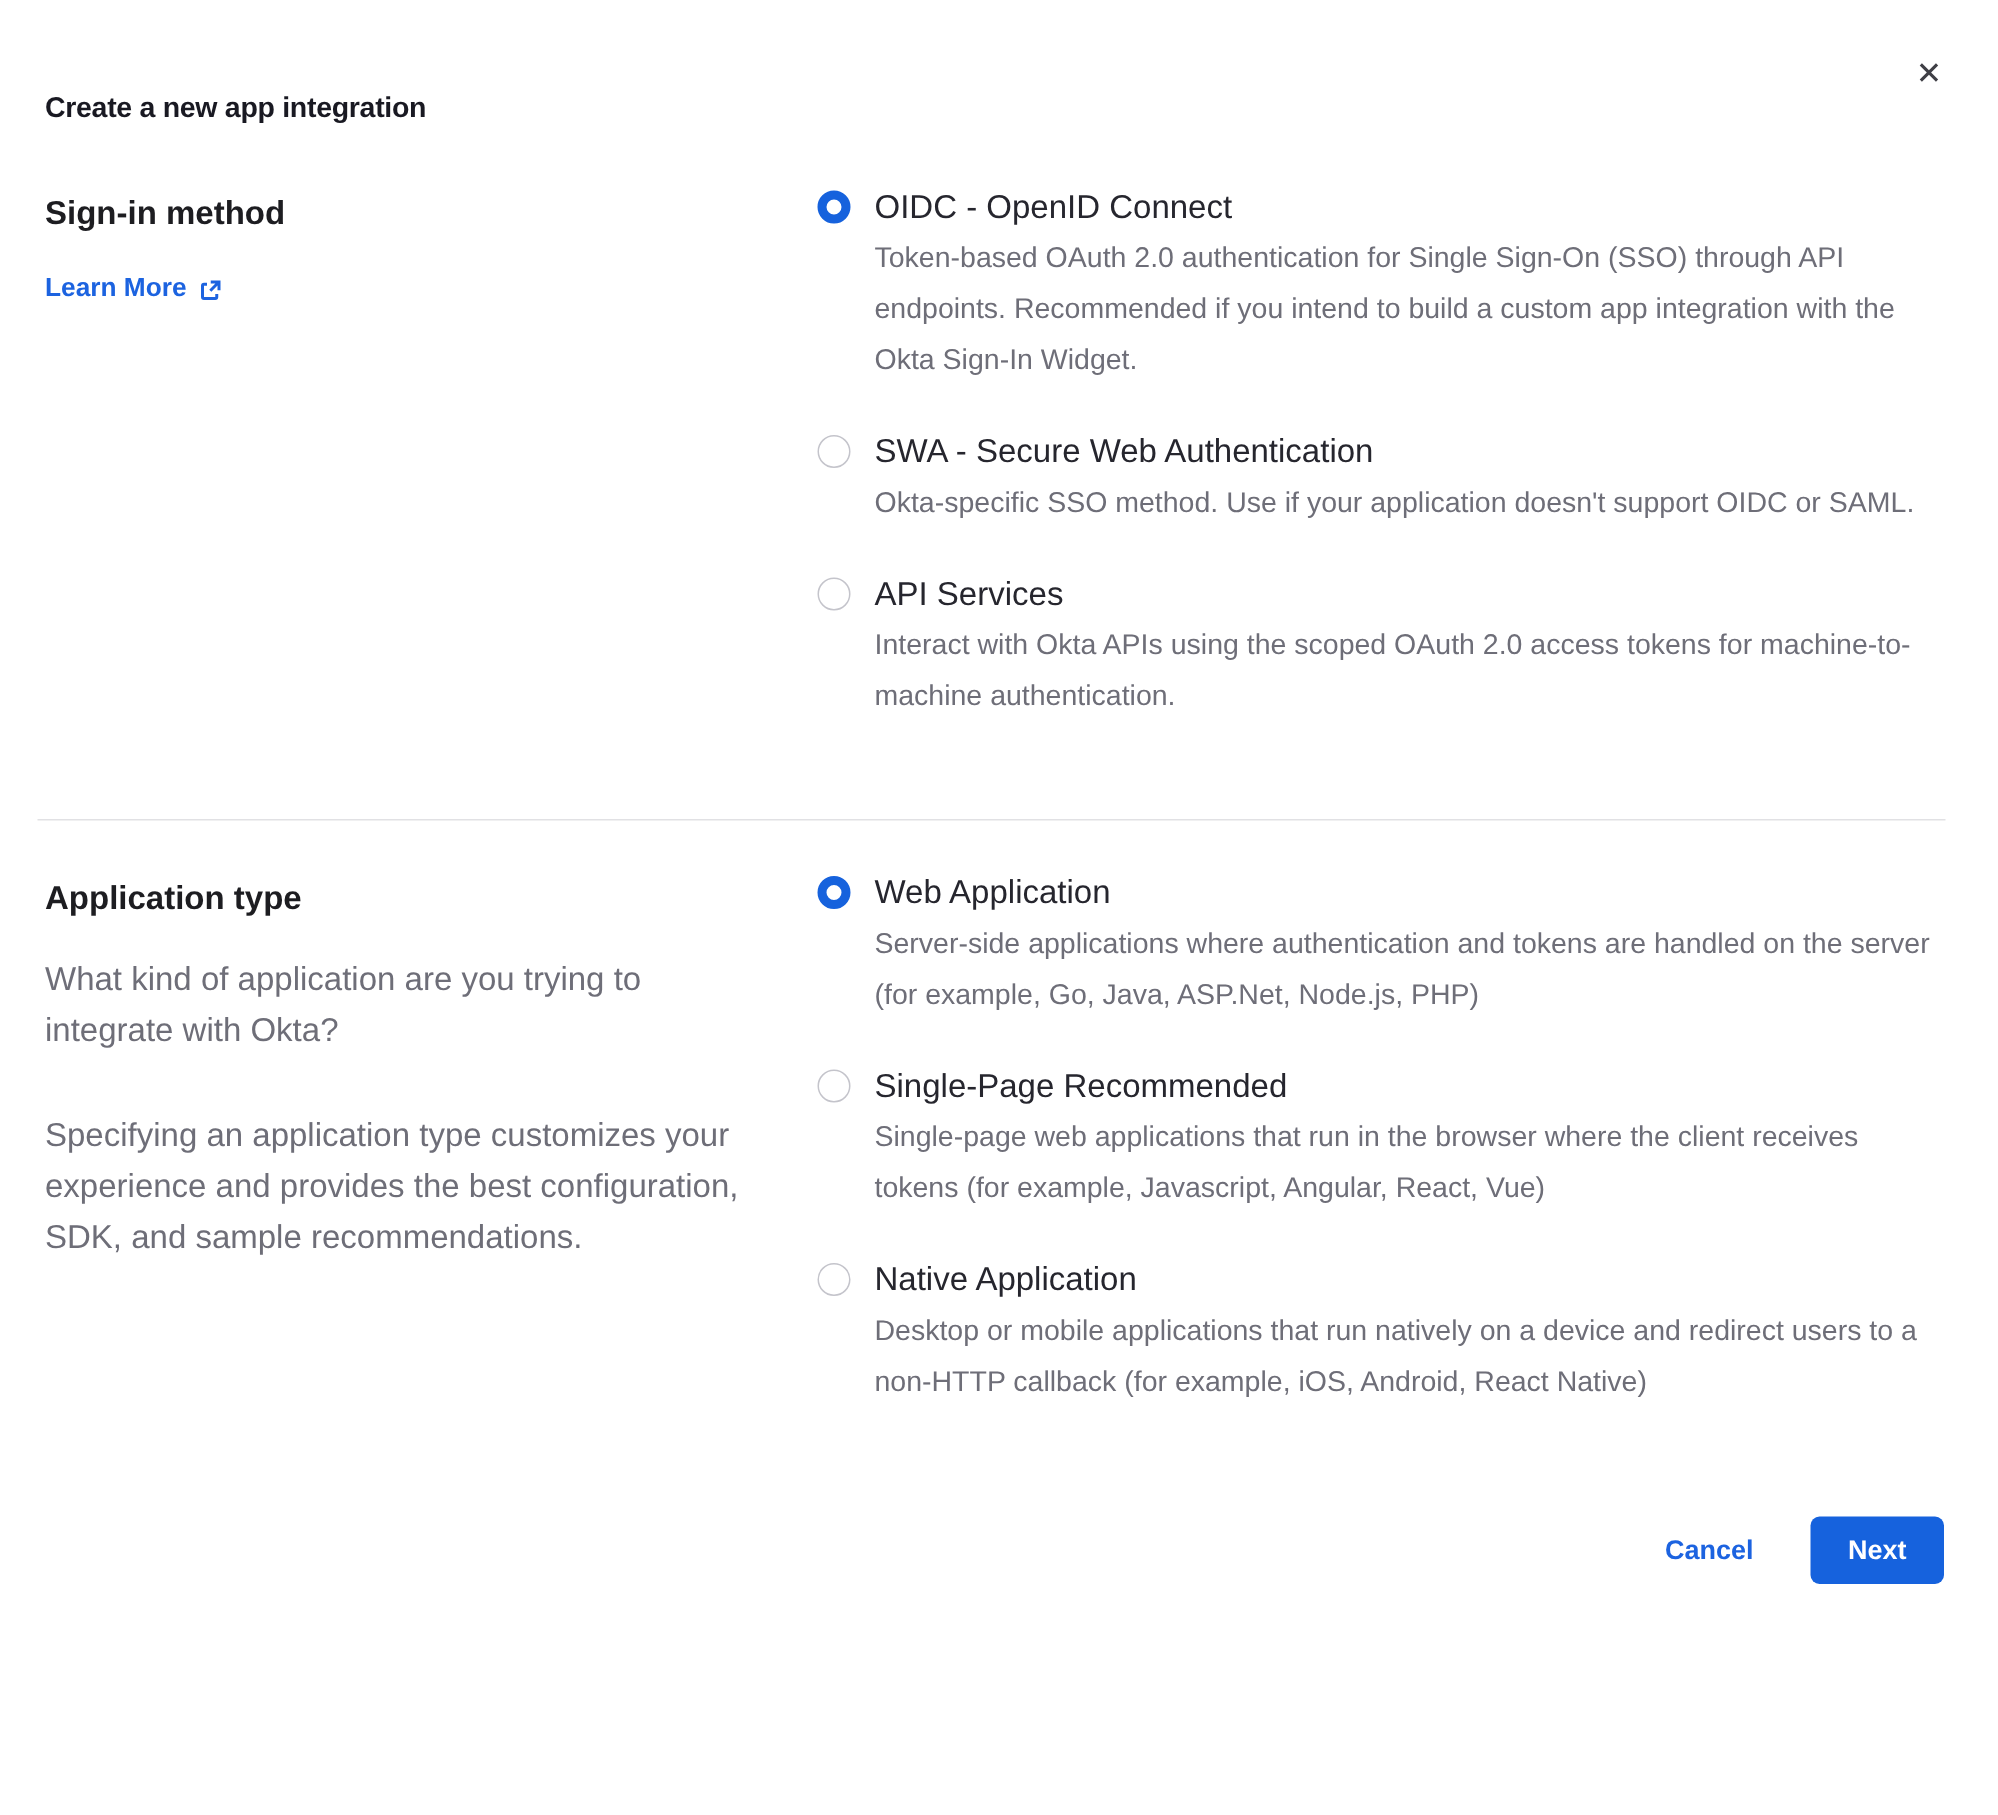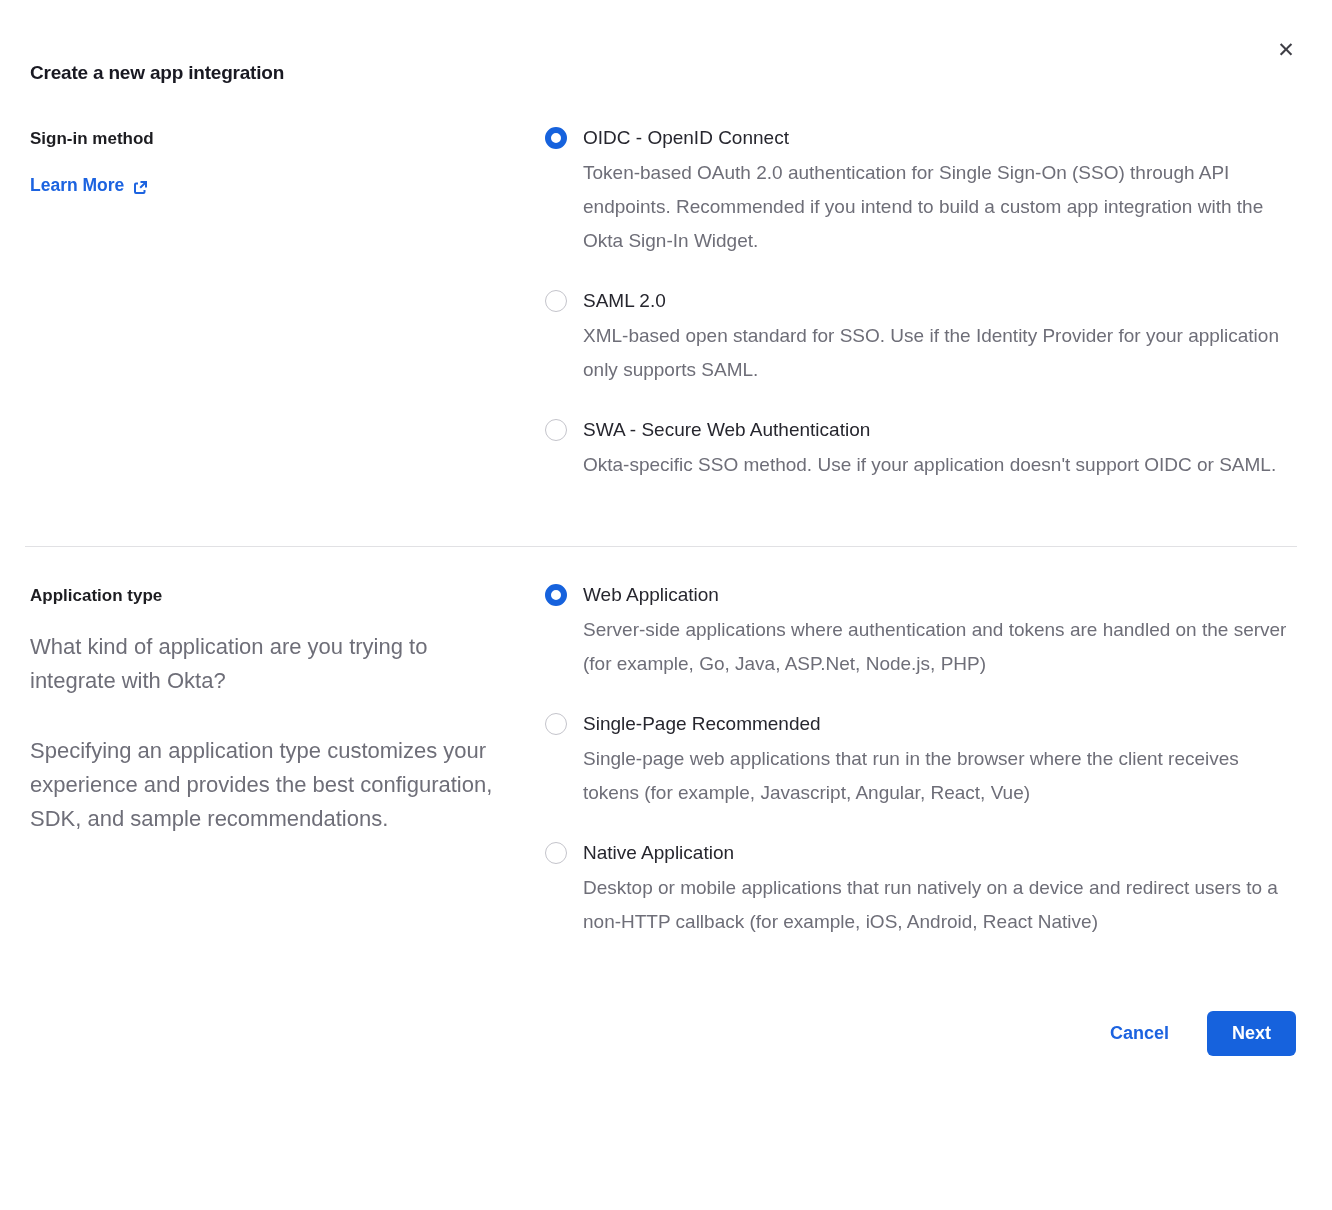--- a/index.html
+++ b/index.html
@@ -40,21 +40,21 @@
     align-items: flex-start;
   }
   .section-row.first { margin-top: 42px; }
   .section-row.second { margin-top: 36px; }
   .left-col {
     width: 515px;
     flex: 0 0 515px;
     padding-top: 3px;
   }
   .left-label {
-    font-size: 17px;
+    font-size: 22px;
     font-weight: 700;
     color: #1d1d21;
   }
   .learn-more {
     margin-top: 26px;
     display: inline-flex;
     align-items: flex-end;
     gap: 8px;
     font-size: 17.5px;
     font-weight: 700;
@@ -87,21 +87,21 @@
     margin-right: 16px;
     border-radius: 50%;
     border: 1.5px solid #c4c4cb;
     background: #ffffff;
   }
   .radio.selected {
     border: 6.5px solid #1662dd;
   }
   .option-text { max-width: 716px; }
   .option-label {
-    font-size: 19px;
+    font-size: 22px;
     font-weight: 500;
     line-height: 24px;
     color: #26262e;
   }
   .option-desc {
     margin-top: 6px;
     font-size: 19px;
     line-height: 34px;
     color: #6e6e78;
   }
@@ -161,36 +161,36 @@
     <div class="right-col">
 
       <div class="option">
         <span class="radio selected"></span>
         <div class="option-text">
           <div class="option-label">OIDC - OpenID Connect</div>
           <div class="option-desc">Token-based OAuth 2.0 authentication for Single Sign-On (SSO) through API endpoints. Recommended if you intend to build a custom app integration with the Okta Sign-In Widget.</div>
         </div>
       </div>
 
-      <div class="option">
-        <span class="radio"></span>
-        <div class="option-text">
-          <div class="option-label">SAML 2.0</div>
-          <div class="option-desc">XML-based open standard for SSO. Use if the Identity Provider for your application only supports SAML.</div>
-        </div>
-      </div>
 
       <div class="option">
         <span class="radio"></span>
         <div class="option-text">
           <div class="option-label">SWA - Secure Web Authentication</div>
           <div class="option-desc">Okta-specific SSO method. Use if your application doesn't support OIDC or SAML.</div>
         </div>
       </div>
 
+      <div class="option">
+        <span class="radio"></span>
+        <div class="option-text">
+          <div class="option-label">API Services</div>
+          <div class="option-desc">Interact with Okta APIs using the scoped OAuth 2.0 access tokens for machine-to-machine authentication.</div>
+        </div>
+      </div>
 
     </div>
   </div>
 
   <hr class="divider">
 
   <div class="section-row second">
     <div class="left-col">
       <div class="left-label">Application type</div>
       <div class="left-para">What kind of application are you trying to integrate with Okta?</div>

